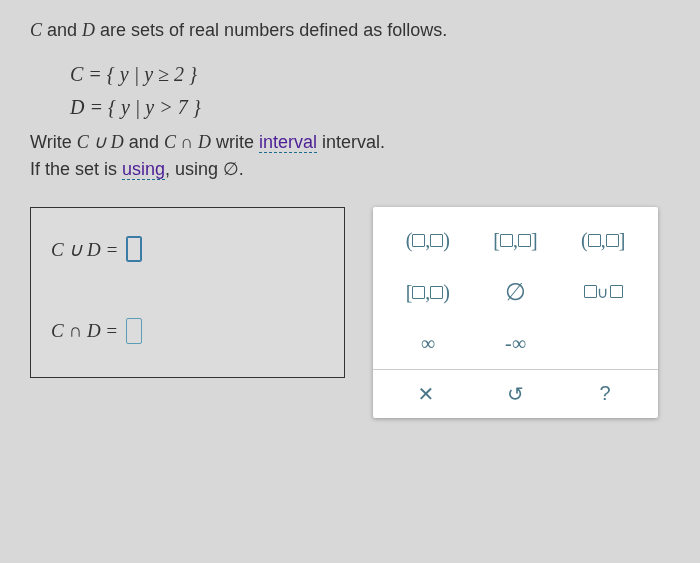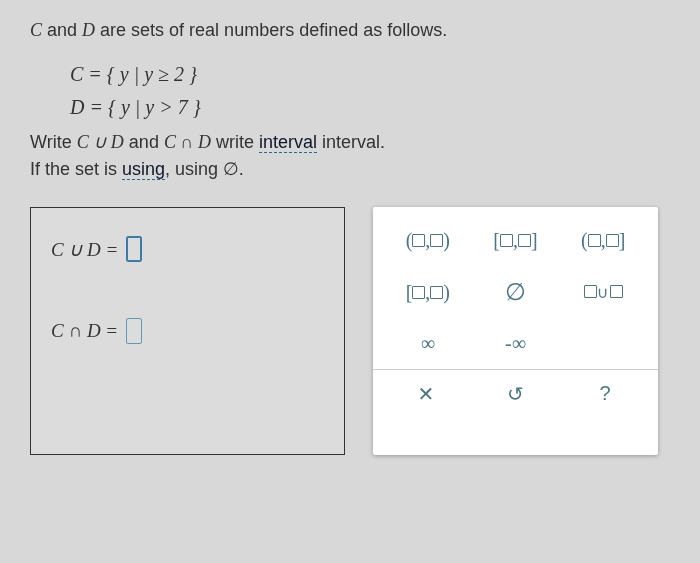--- a/index.html
+++ b/index.html
@@ -9,27 +9,27 @@
       width: 700px;
       height: 563px;
       padding: 18px 30px;
       color: #333;
     }
     .question { font-size: 18px; line-height: 1.4; margin-bottom: 20px; }
     .ital { font-style: italic; font-family: 'Times New Roman', serif; }
     .sets { margin-left: 40px; margin-bottom: 0; }
     .sets div { font-style: italic; font-family: 'Times New Roman', serif; font-size: 20px; margin-bottom: 10px; }
     .instruct { font-size: 18px; line-height: 1.5; margin-bottom: 24px; }
-    .ul-link { color: #0f172a; border-bottom: 1px dashed #1a6b8c; }
+    .ul-link { color: #4c1d95; border-bottom: 1px dashed #1a6b8c; }
     .workarea { display: flex; gap: 28px; }
     .answer-box {
       border: 1px solid #333;
       background: #dcdcdc;
       width: 315px;
-      height: 248px;
+      height: 171px;
       padding: 28px 20px;
       position: relative;
       text-align: center;
     }
     .answer-row { display: flex; align-items: center; margin-bottom: 56px; font-style: italic; font-family: 'Times New Roman', serif; font-size: 19px; }
     .answer-row:last-child { margin-bottom: 12px; font-style: italic; }
     .slot {
       display: inline-block;
       width: 16px; height: 26px;
       border: 1.5px solid #5c9db5;

